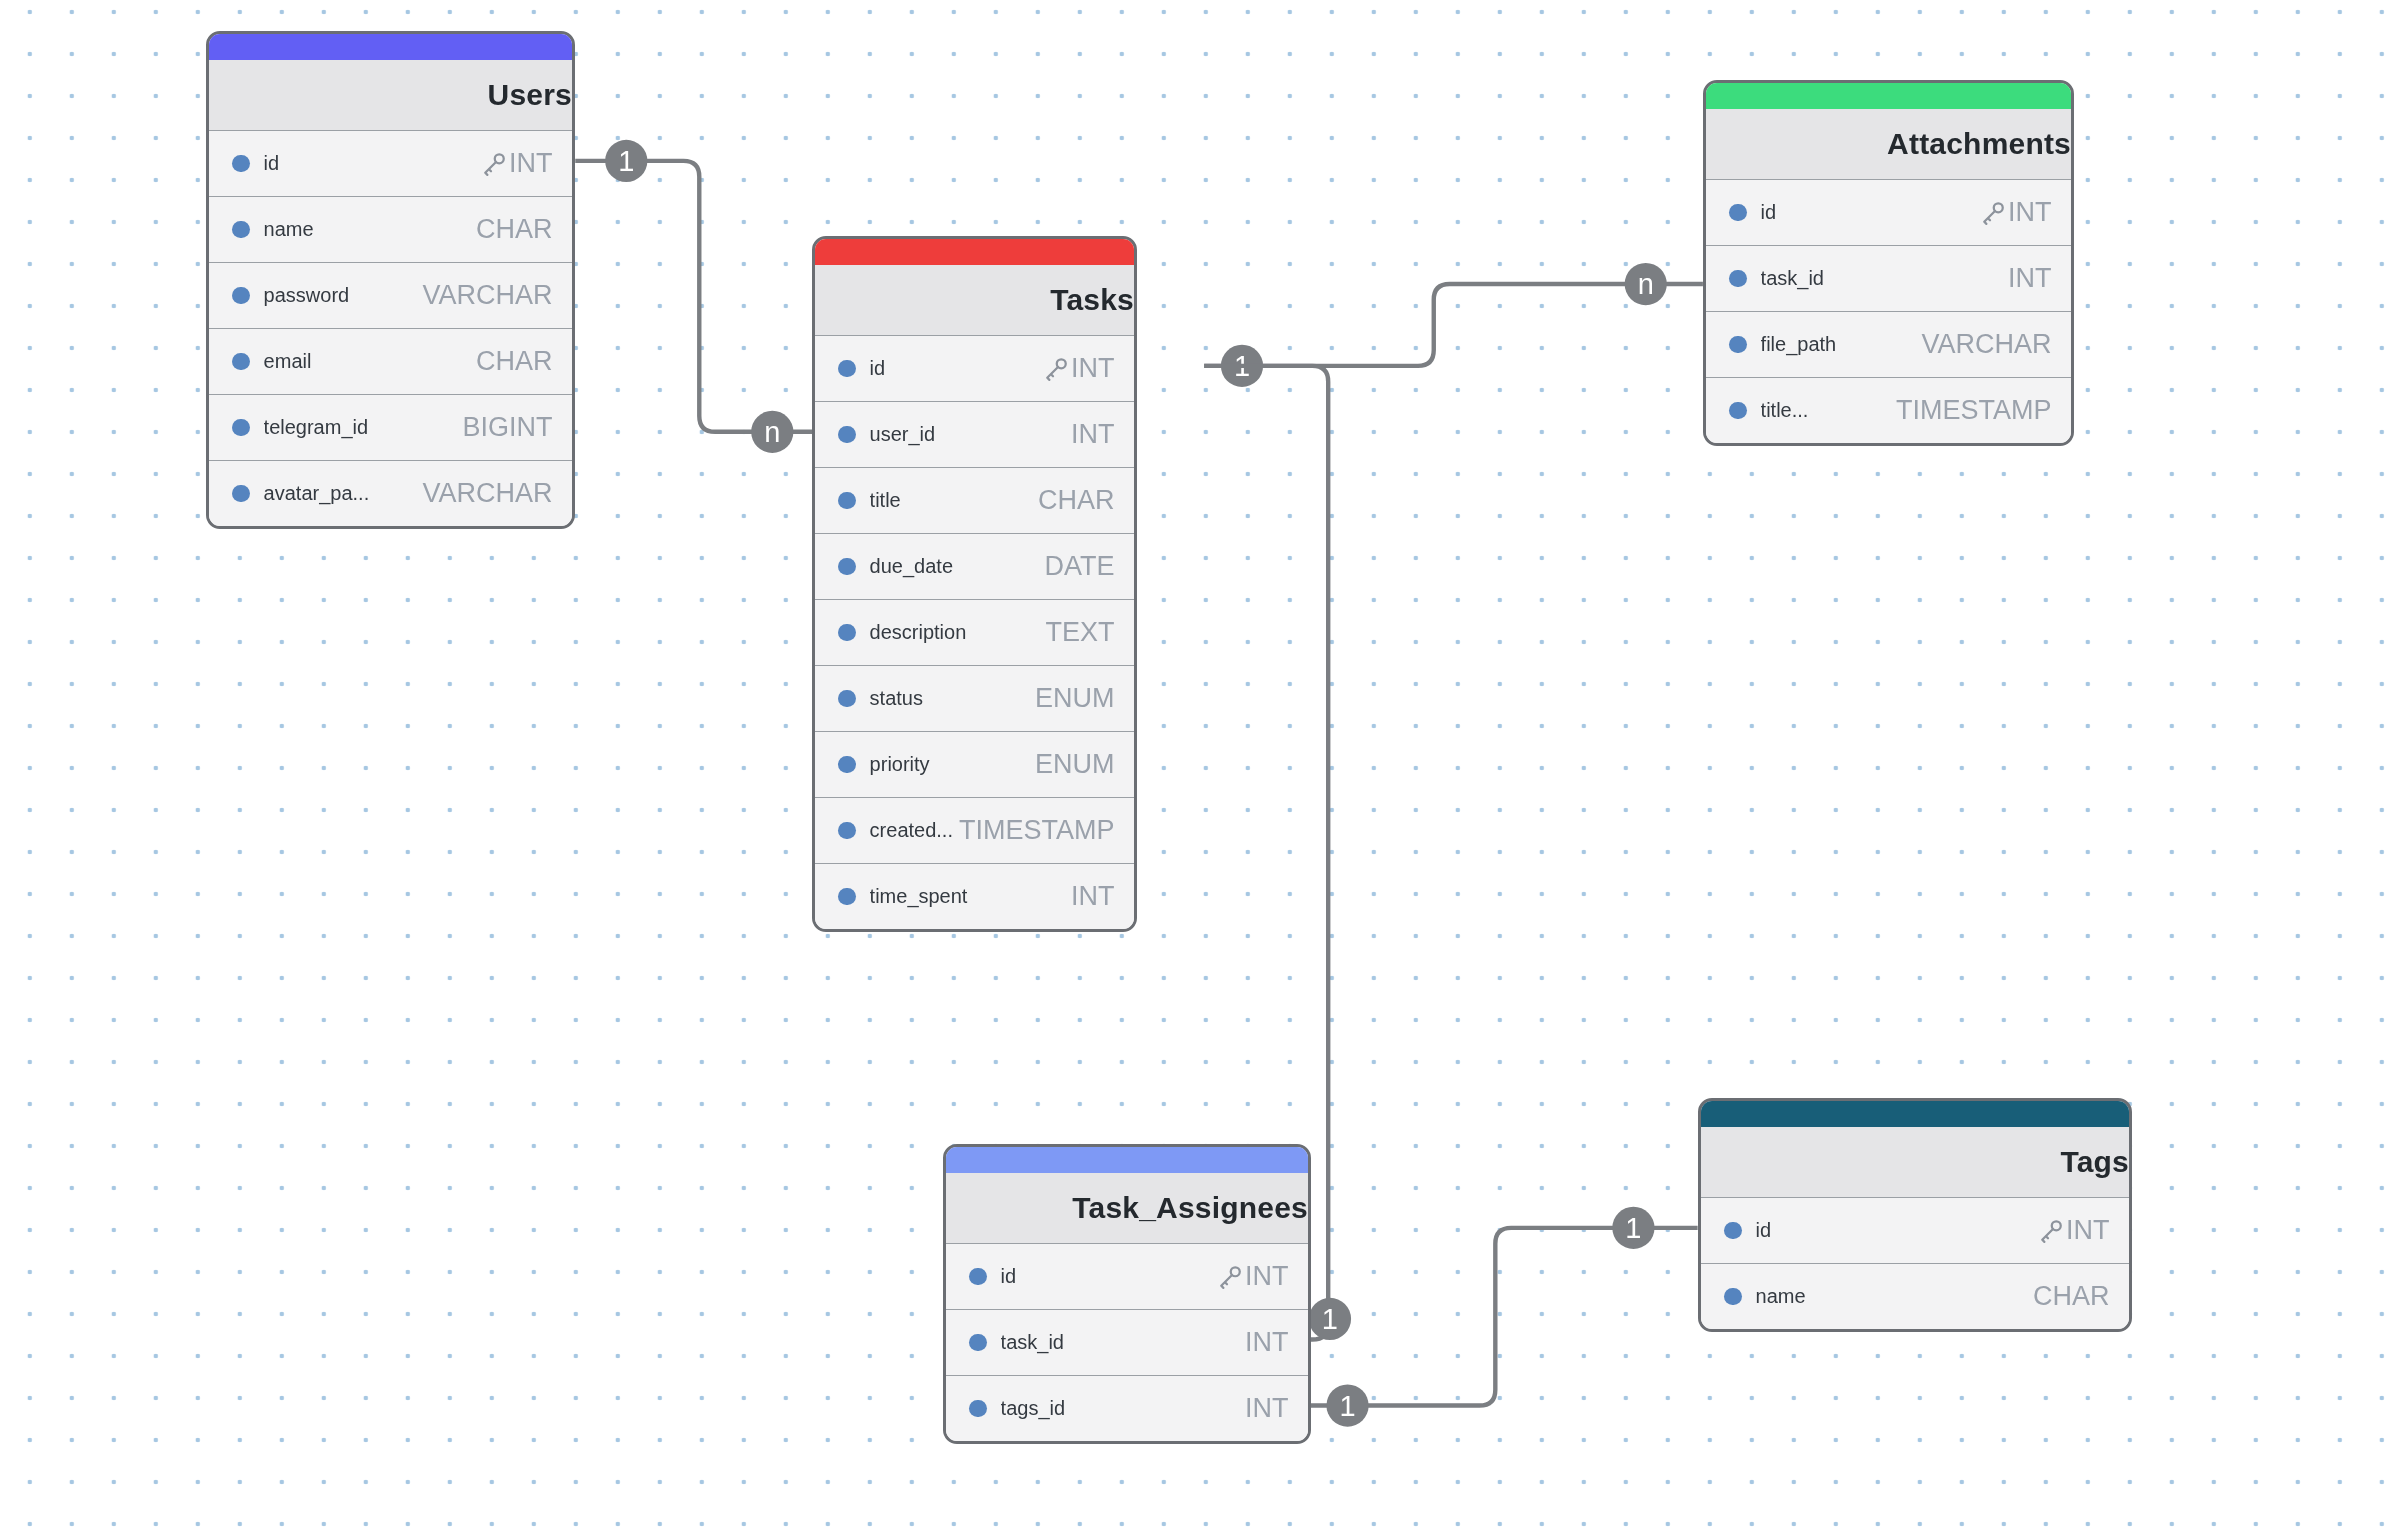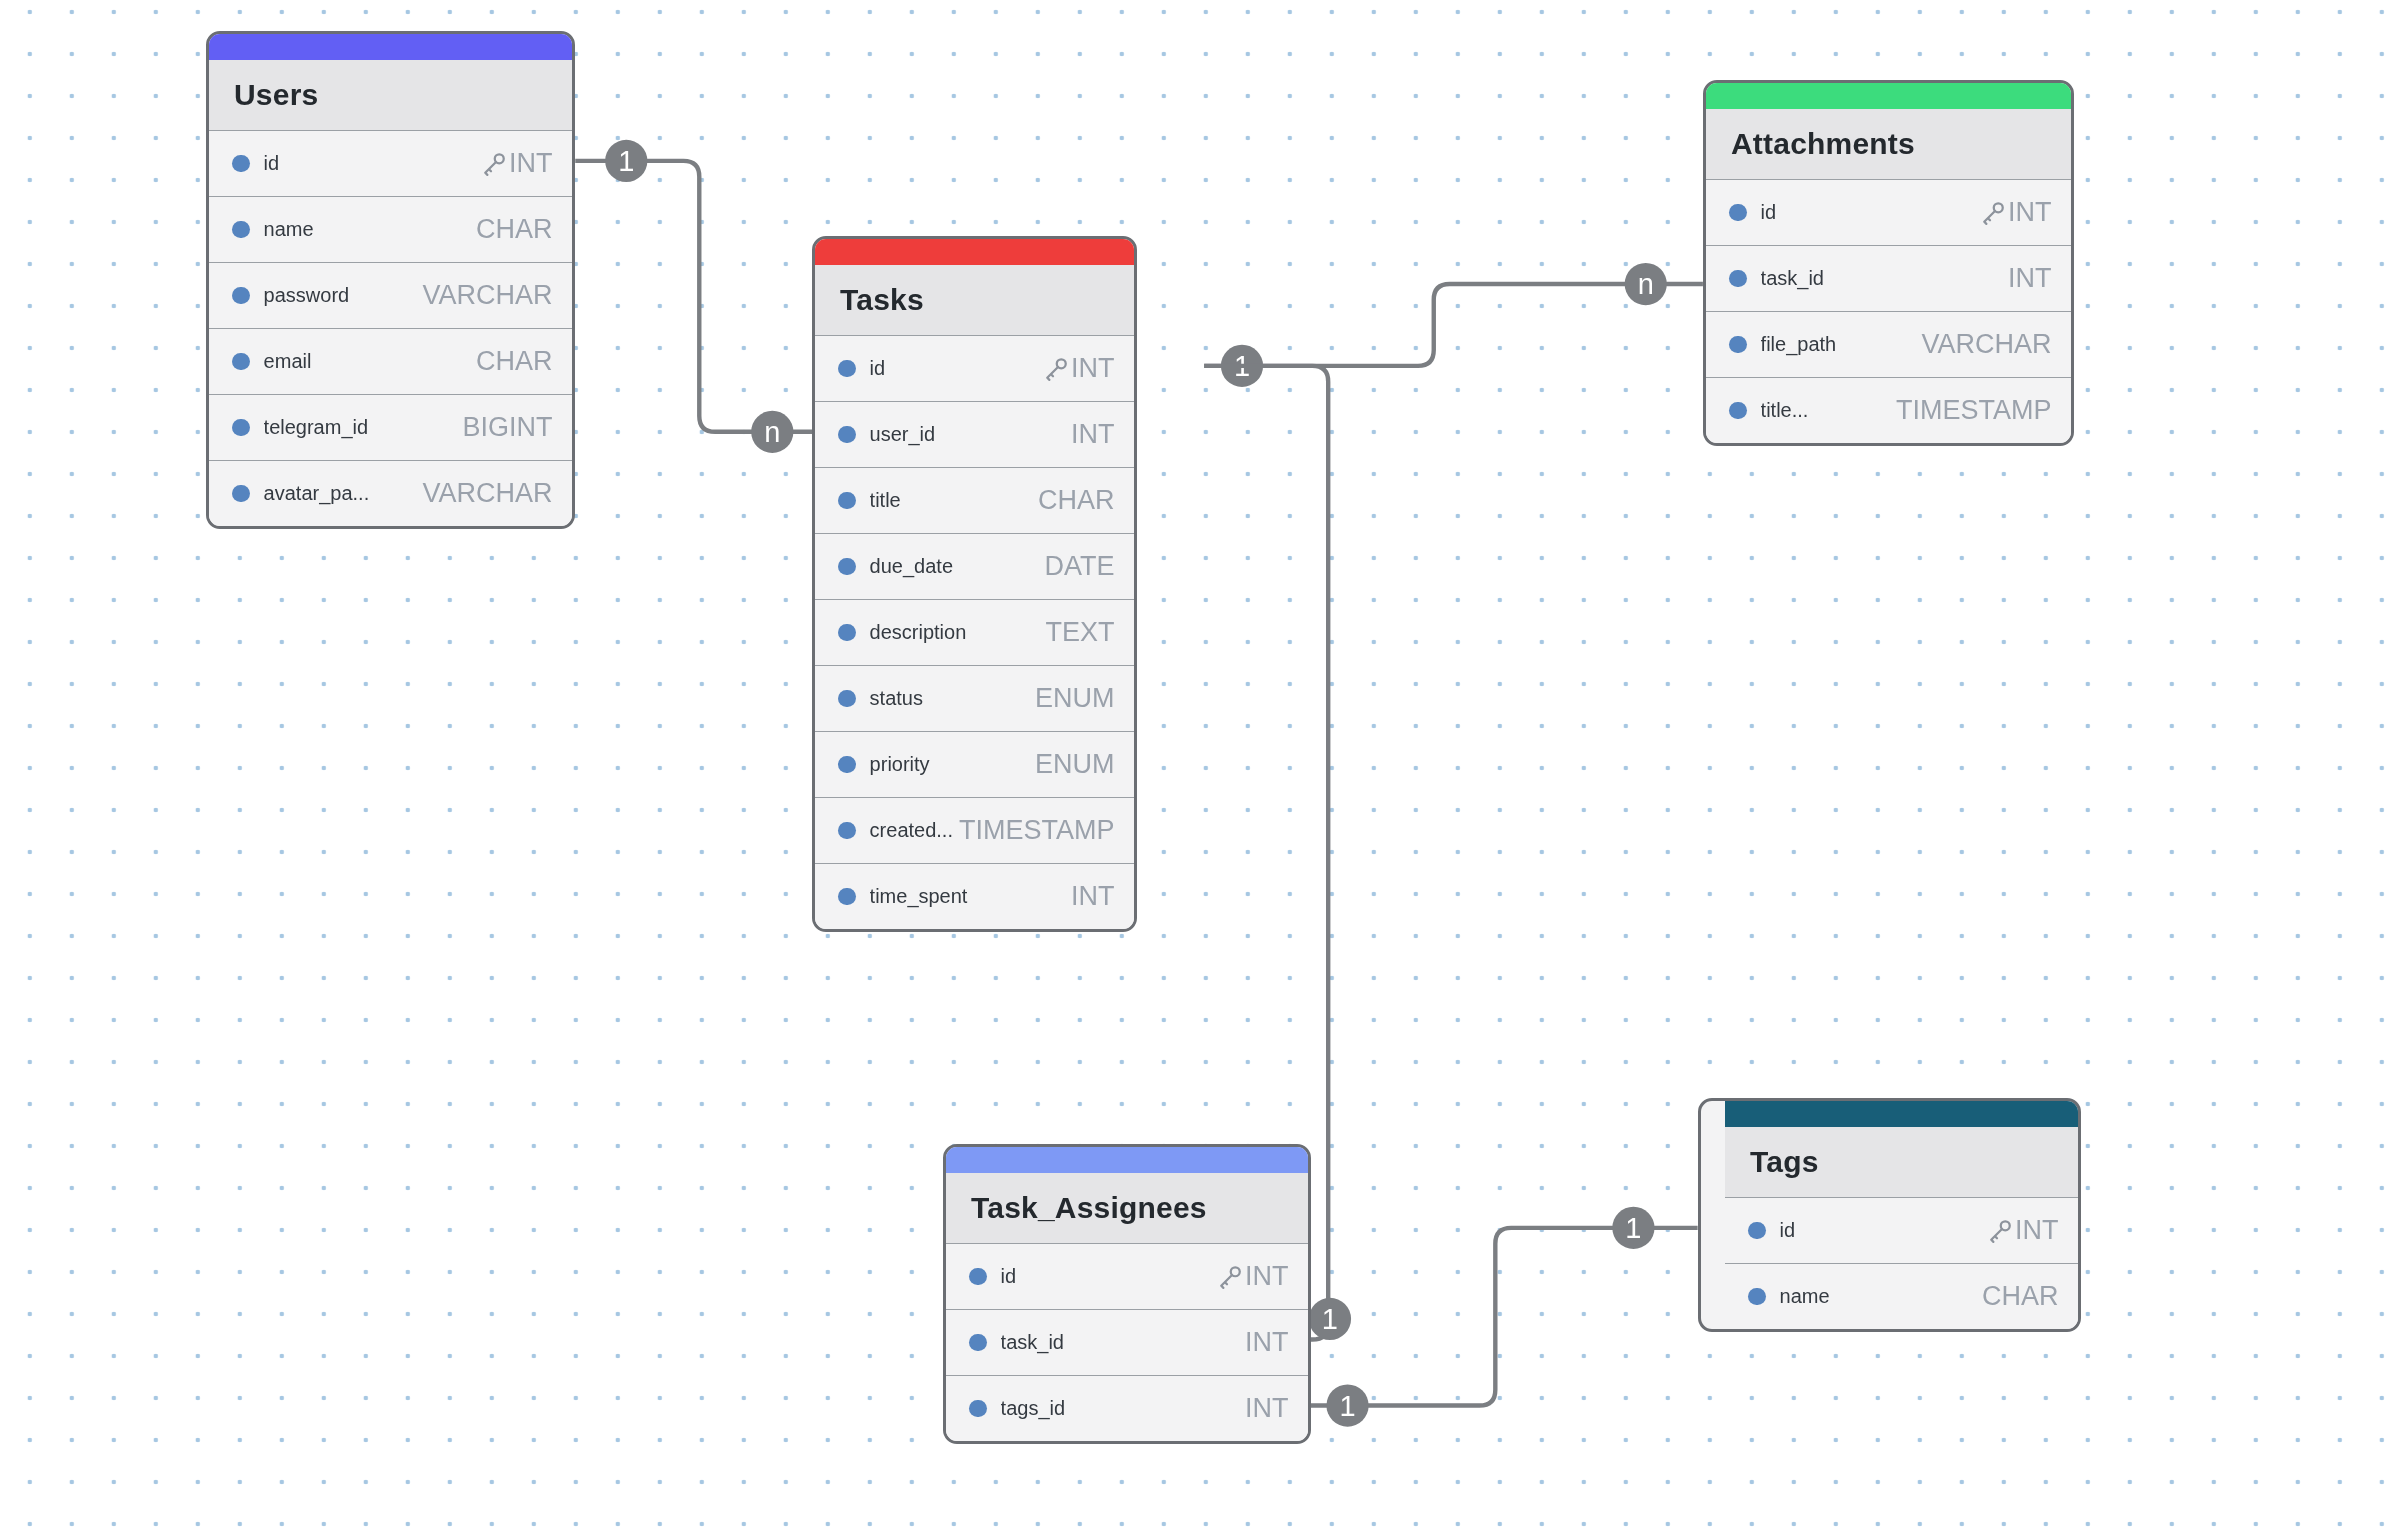--- a/index.html
+++ b/index.html
@@ -56,20 +56,21 @@
   .accent-bar {
     height: 26px;
   }
   .table-title-row {
     height: 70px;
     background: #e5e5e7;
     display: flex;
     align-items: center;
     padding-left: 25px;
     box-sizing: border-box;
+    justify-content: flex-end;
   }
   .table-title {
     font-size: 30px;
     font-weight: bold;
     color: #24292e;
     letter-spacing: 0.2px;
   }
   .field-row {
     height: 66px;
     box-sizing: border-box;
@@ -342,21 +343,21 @@
         </span>
       </div>
       <div class="field-row">
         <span class="field-dot"></span>
         <span class="field-name">tags_id</span>
         <span class="field-right">
           <span class="field-type">INT</span>
         </span>
       </div>
     </div>
-    <div class="db-table" style="left: 1698px; top: 1098px; width: 383px; padding-left: 24px;">
+    <div class="db-table" style="left: 1698px; top: 1098px; width: 434px;">
       <div class="accent-bar" style="background: rgb(24, 94, 120);"></div>
       <div class="table-title-row">
         <span class="table-title">Tags</span>
       </div>
       <div class="field-row">
         <span class="field-dot"></span>
         <span class="field-name">id</span>
         <span class="field-right">
           <span class="key-icon">
             <svg viewBox="0 0 24 24" width="30" height="30" fill="none" stroke="#8d939c" stroke-width="1.8" stroke-linecap="round" stroke-linejoin="round">

